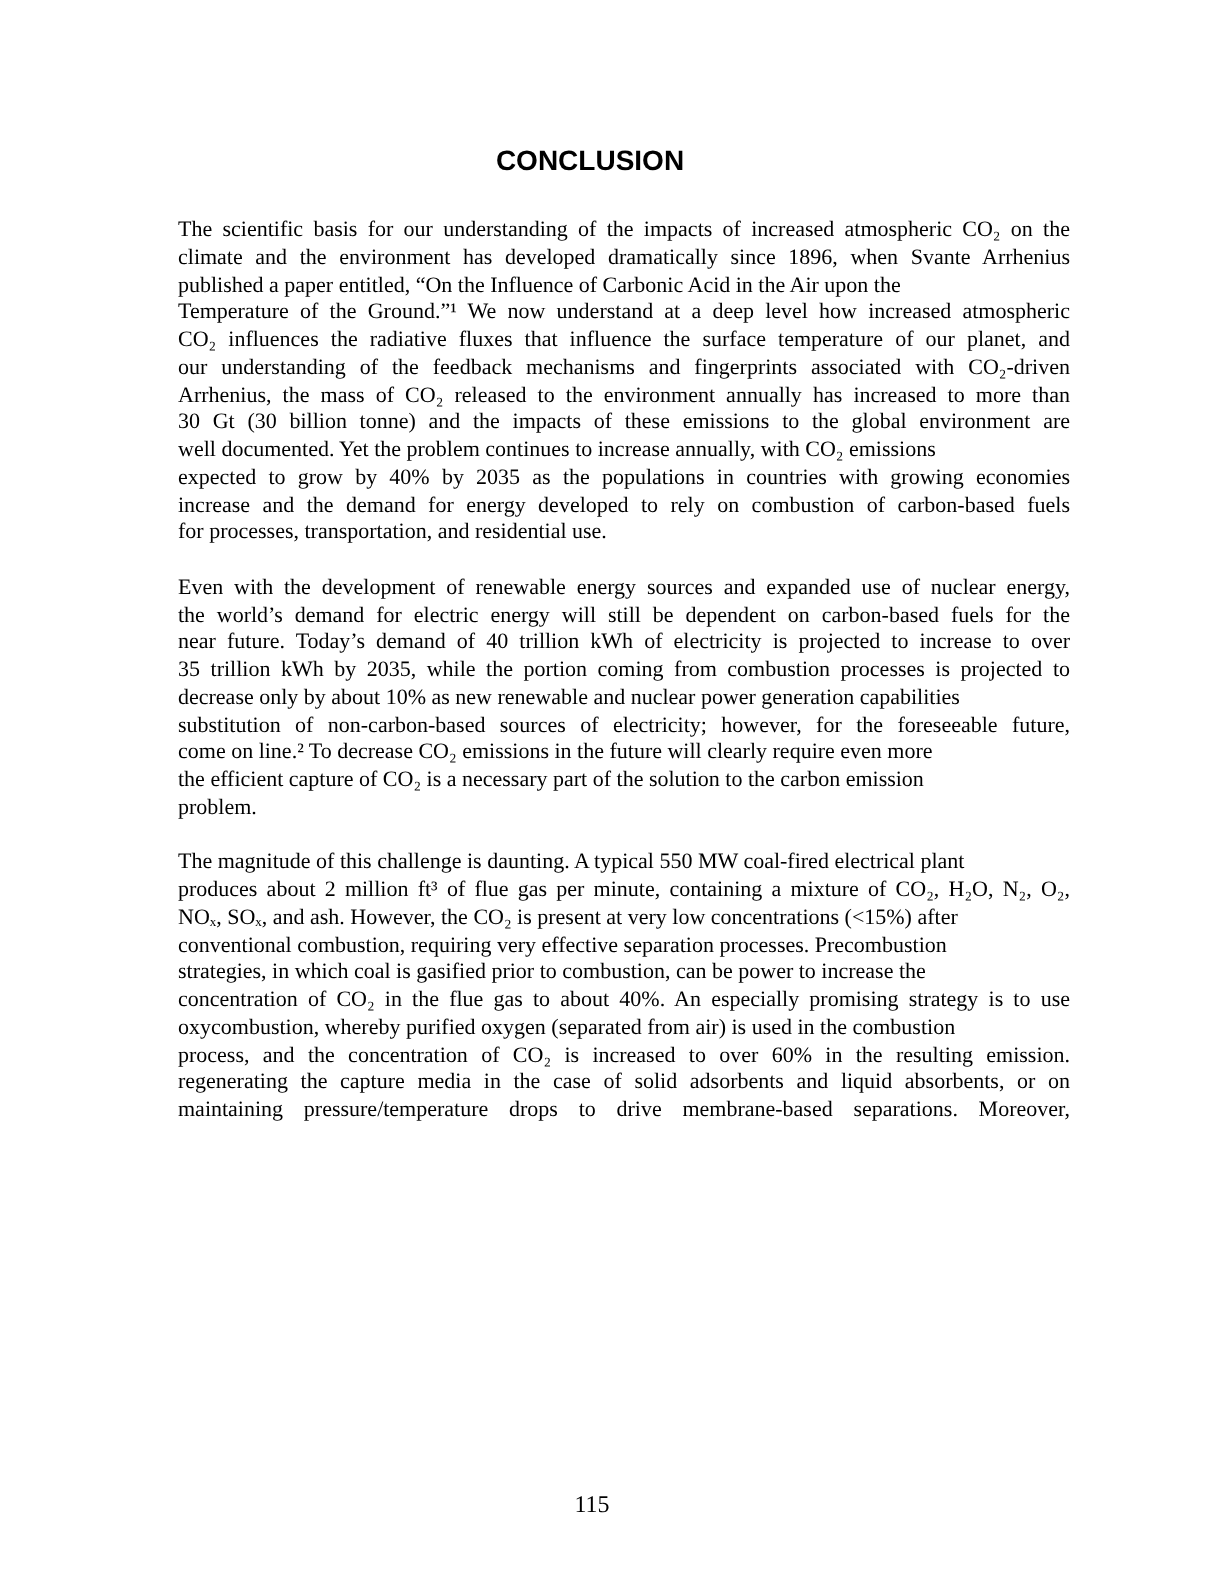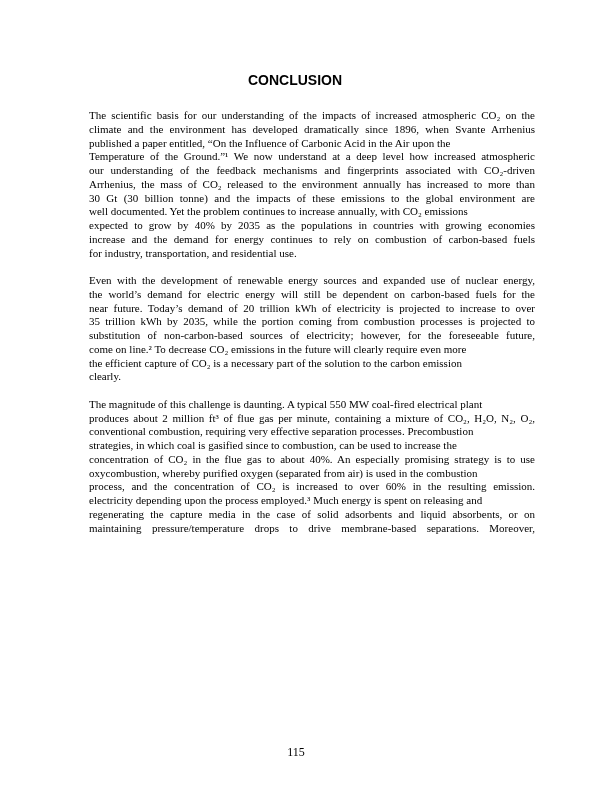--- a/index.html
+++ b/index.html
@@ -31,49 +31,51 @@
 
 <div class="page">
   <div class="title">CONCLUSION</div>
 
   <div class="body">
     <div class="para">
       <span class="line justify">The scientific basis for our understanding of the impacts of increased atmospheric CO₂ on the</span>
       <span class="line justify">climate and the environment has developed dramatically since 1896, when Svante Arrhenius</span>
       <span class="line">published a paper entitled, “On the Influence of Carbonic Acid in the Air upon the</span>
       <span class="line justify">Temperature of the Ground.”¹ We now understand at a deep level how increased atmospheric</span>
+      <span class="line justify">CO₂ influences the radiative fluxes that influence the surface temperature of our planet, and</span>
       <span class="line justify">our understanding of the feedback mechanisms and fingerprints associated with CO₂-driven</span>
       <span class="line justify">Arrhenius, the mass of CO₂ released to the environment annually has increased to more than</span>
       <span class="line justify">30 Gt (30 billion tonne) and the impacts of these emissions to the global environment are</span>
       <span class="line">well documented. Yet the problem continues to increase annually, with CO₂ emissions</span>
       <span class="line justify">expected to grow by 40% by 2035 as the populations in countries with growing economies</span>
-      <span class="line justify">increase and the demand for energy continues to rely on combustion of carbon-based fuels</span>
-      <span class="line">for industry, transportation, and residential use.</span>
+      <span class="line justify">increase and the demand for energy developed to rely on combustion of carbon-based fuels</span>
+      <span class="line">for processes, transportation, and residential use.</span>
     </div>
 
     <div class="para">
       <span class="line justify">Even with the development of renewable energy sources and expanded use of nuclear energy,</span>
       <span class="line justify">the world’s demand for electric energy will still be dependent on carbon-based fuels for the</span>
-      <span class="line justify">near future. Today’s demand of 20 trillion kWh of electricity is projected to increase to over</span>
+      <span class="line justify">near future. Today’s demand of 40 trillion kWh of electricity is projected to increase to over</span>
       <span class="line justify">35 trillion kWh by 2035, while the portion coming from combustion processes is projected to</span>
+      <span class="line">decrease only by about 10% as new renewable and nuclear power generation capabilities</span>
       <span class="line justify">substitution of non-carbon-based sources of electricity; however, for the foreseeable future,</span>
       <span class="line">come on line.² To decrease CO₂ emissions in the future will clearly require even more</span>
       <span class="line">the efficient capture of CO₂ is a necessary part of the solution to the carbon emission</span>
-      <span class="line">clearly.</span>
+      <span class="line">problem.</span>
     </div>
 
     <div class="para">
       <span class="line">The magnitude of this challenge is daunting. A typical 550 MW coal-fired electrical plant</span>
       <span class="line justify">produces about 2 million ft³ of flue gas per minute, containing a mixture of CO₂, H₂O, N₂, O₂,</span>
+      <span class="line">NOₓ, SOₓ, and ash. However, the CO₂ is present at very low concentrations (&lt;15%) after</span>
       <span class="line">conventional combustion, requiring very effective separation processes. Precombustion</span>
-      <span class="line">strategies, in which coal is gasified since to combustion, can be used to increase the</span>
+      <span class="line">strategies, in which coal is gasified prior to combustion, can be power to increase the</span>
       <span class="line justify">concentration of CO₂ in the flue gas to about 40%. An especially promising strategy is to use</span>
       <span class="line">oxycombustion, whereby purified oxygen (separated from air) is used in the combustion</span>
       <span class="line justify">process, and the concentration of CO₂ is increased to over 60% in the resulting emission.</span>
-      <span class="line">electricity depending upon the process employed.³ Much energy is spent on releasing and</span>
       <span class="line justify">regenerating the capture media in the case of solid adsorbents and liquid absorbents, or on</span>
       <span class="line justify">maintaining pressure/temperature drops to drive membrane-based separations. Moreover,</span>
 
     </div>
 
   </div>
 
   <div class="page-number">115</div>
 </div>
 

